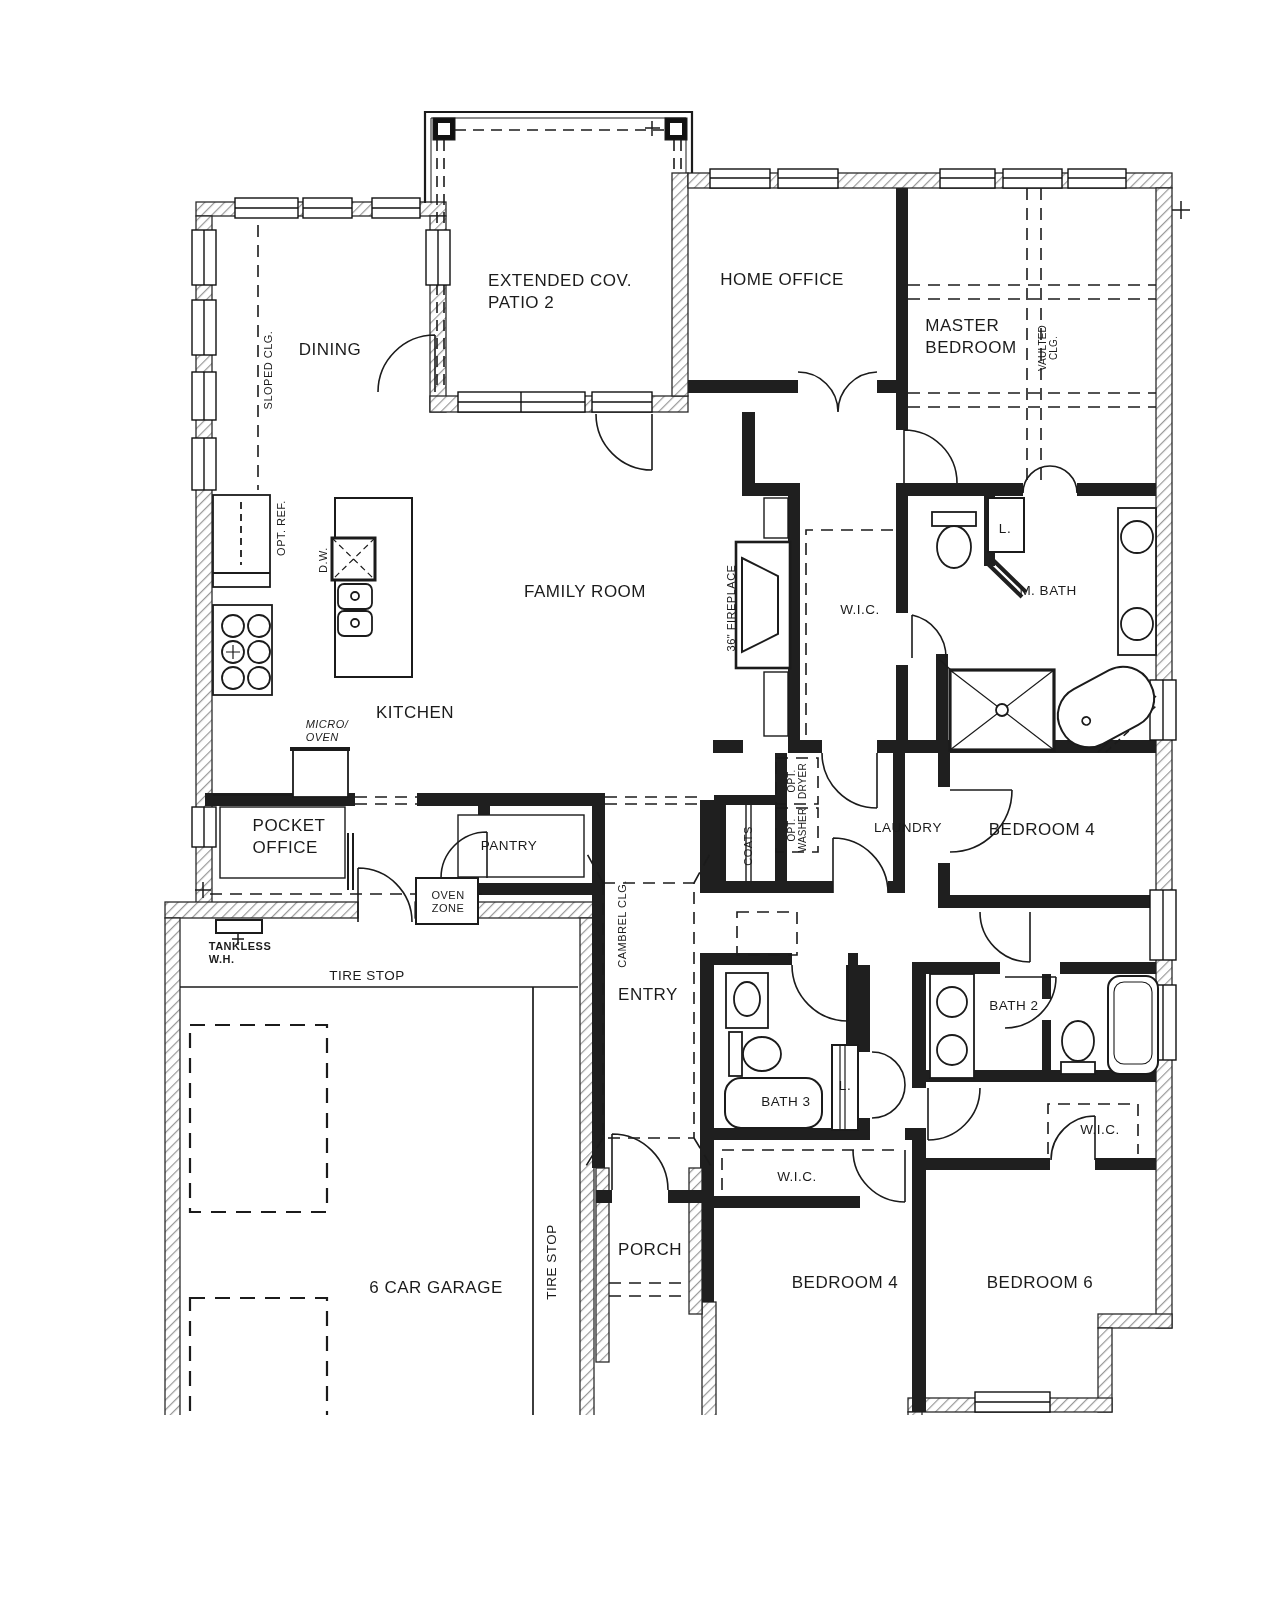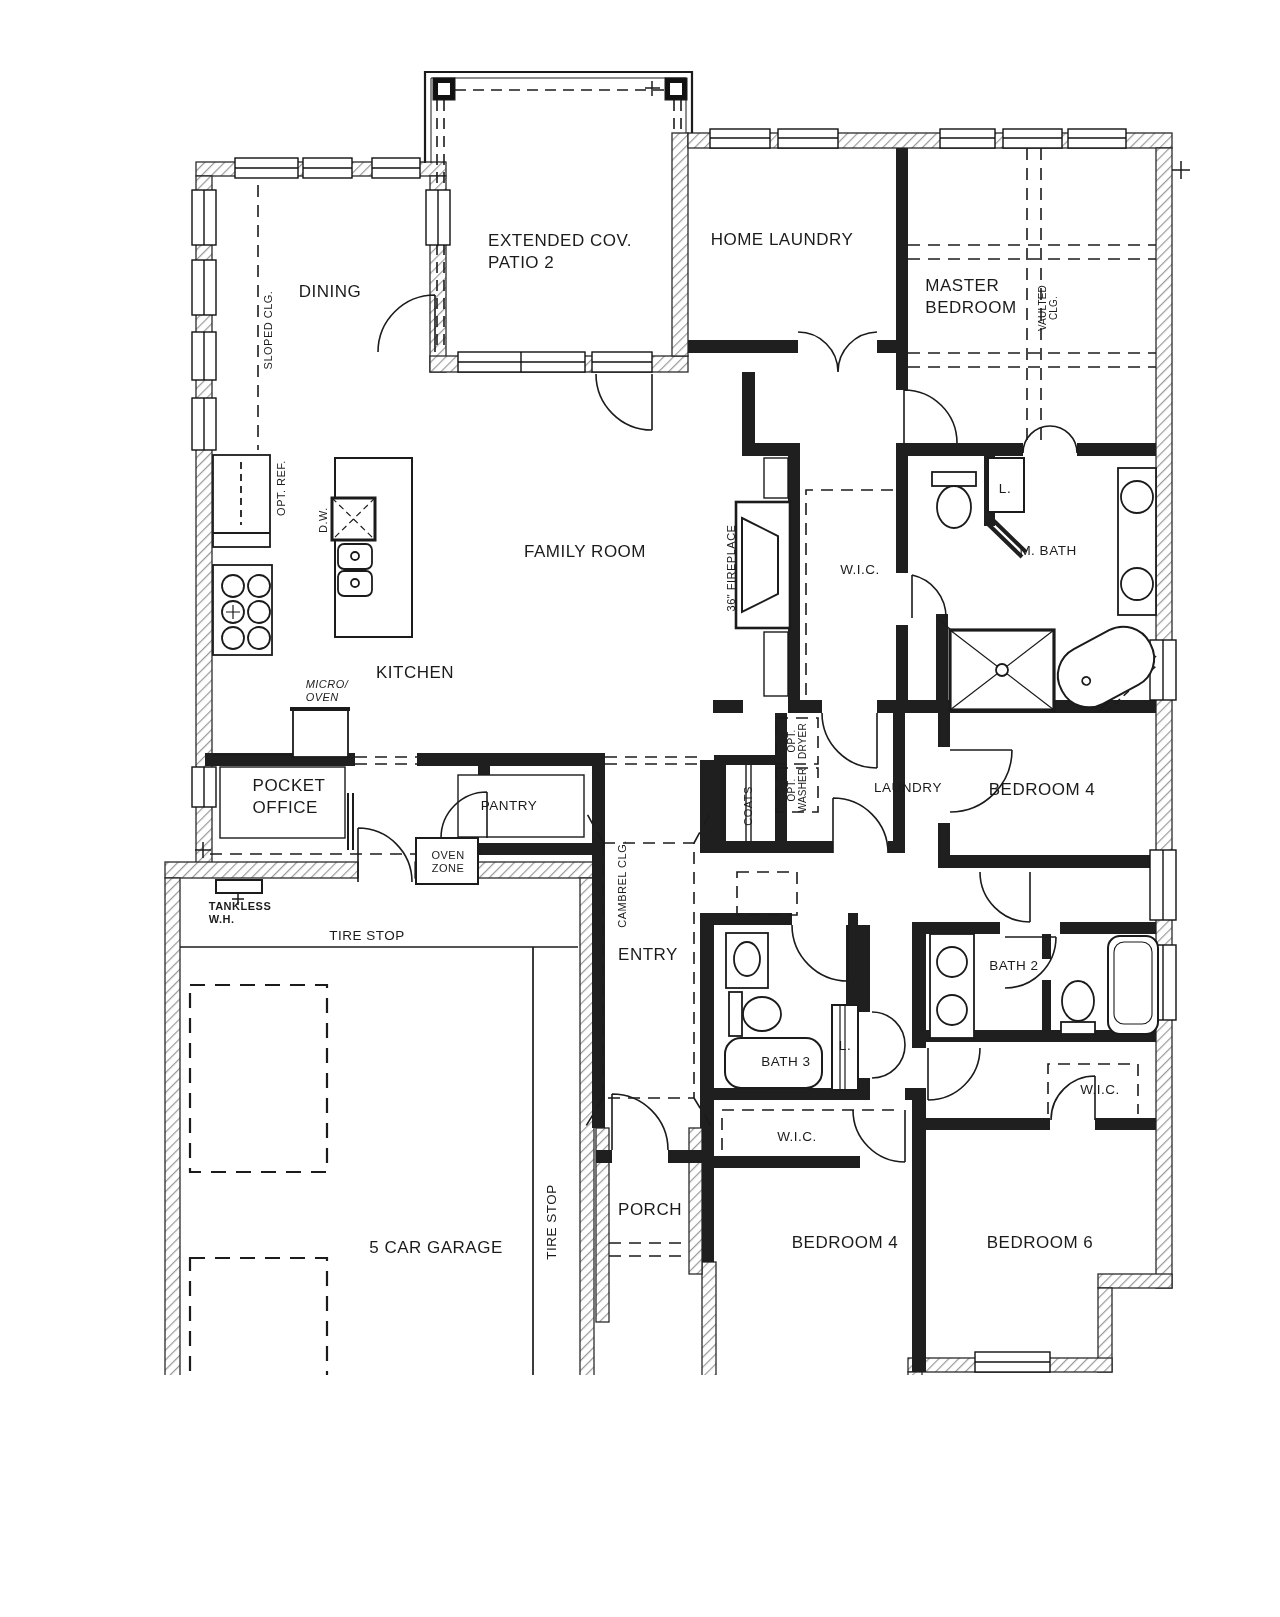--- a/index.html
+++ b/index.html
@@ -1,17 +1,17 @@
 <!DOCTYPE html>
 <html><head>
 <meta charset="utf-8">
 <style>
   html,body{margin:0;padding:0;background:#fff;}
   #plan-root{position:relative;width:1280px;height:1375px;background:#fff;overflow:hidden;
-             font-family:"Liberation Sans",sans-serif;}
+             font-family:"Liberation Sans",sans-serif;margin-top:40px;}
   #plan-svg{position:absolute;left:0;top:0;}
   .lbl{position:absolute;transform:translate(-50%,-50%);font:15px/1.3 "Liberation Sans",sans-serif;
        color:#1b1b1b;letter-spacing:.5px;white-space:pre-line;text-align:center;font-weight:500;}
   .big{font-size:17px;}
   .med{font-size:13.5px;}
   .sm{font-size:11px;line-height:1.15;}
   .xs{font-size:10px;letter-spacing:.2px;line-height:1.1;}
   .v{transform:translate(-50%,-50%) rotate(-90deg);}
   .left{text-align:left;}
   .b{font-weight:700;}
@@ -365,26 +365,26 @@
     <path d="M848,925 V981 M792,925 A56,56 0 0 0 848,981"></path>
     <path d="M872,1012 A33,33 0 0 1 905,1045 M872,1078 A33,33 0 0 0 905,1045"></path>
     <path d="M905,1110 V1162 M905,1162 A52,52 0 0 1 853,1110"></path>
     <path d="M928,1048 V1100 M980,1048 A52,52 0 0 1 928,1100"></path>
     <path d="M1095,1076 V1120 M1095,1076 A44,44 0 0 0 1051,1120"></path>
   </g>
 </svg>
 
   <div class="lbl big left" style="left:560px;top:252px;">EXTENDED COV.
 PATIO 2</div>
-  <div class="lbl big" style="left:782px;top:240px;">HOME LAUNDRY</div>
+  <div class="lbl big" style="left:782px;top:240px;">HOME OFFICE</div>
   <div class="lbl big left" style="left:971px;top:297px;">MASTER
 BEDROOM</div>
   <div class="lbl xs v" style="left:1048px;top:308px;">VAULTED
 CLG.</div>
-  <div class="lbl big" style="left:330px;top:292px;">DINING</div>
+  <div class="lbl big" style="left:330px;top:310px;">DINING</div>
   <div class="lbl sm v" style="left:268px;top:330px;">SLOPED  CLG.</div>
   <div class="lbl sm v" style="left:281px;top:488px;">OPT.  REF.</div>
   <div class="lbl sm v" style="left:323px;top:520px;">D.W.</div>
   <div class="lbl big" style="left:585px;top:552px;">FAMILY ROOM</div>
   <div class="lbl sm v" style="left:731px;top:568px;">36" FIREPLACE</div>
   <div class="lbl big" style="left:415px;top:673px;">KITCHEN</div>
   <div class="lbl sm left" style="left:327px;top:691px;font-style:italic;">MICRO/
 OVEN</div>
   <div class="lbl med" style="left:860px;top:570px;">W.I.C.</div>
   <div class="lbl med" style="left:1005px;top:489px;">L.</div>
@@ -407,15 +407,15 @@
   <div class="lbl sm v" style="left:622px;top:884px;">CAMBREL  CLG.</div>
   <div class="lbl big" style="left:648px;top:955px;">ENTRY</div>
   <div class="lbl med" style="left:1014px;top:966px;">BATH 2</div>
   <div class="lbl med" style="left:786px;top:1062px;">BATH 3</div>
   <div class="lbl med" style="left:845px;top:1046px;">L.</div>
   <div class="lbl med" style="left:797px;top:1137px;">W.I.C.</div>
   <div class="lbl med" style="left:1100px;top:1090px;">W.I.C.</div>
   <div class="lbl big" style="left:845px;top:1243px;text-align:right;">BEDROOM 4</div>
   <div class="lbl big" style="left:1040px;top:1243px;">BEDROOM 6</div>
   <div class="lbl big" style="left:650px;top:1210px;">PORCH</div>
-  <div class="lbl big" style="left:436px;top:1248px;">5 CAR GARAGE</div>
+  <div class="lbl big" style="left:436px;top:1248px;">6 CAR GARAGE</div>
   <div class="lbl med v" style="left:552px;top:1222px;">TIRE  STOP</div>
 </div>
 
 </body></html>

